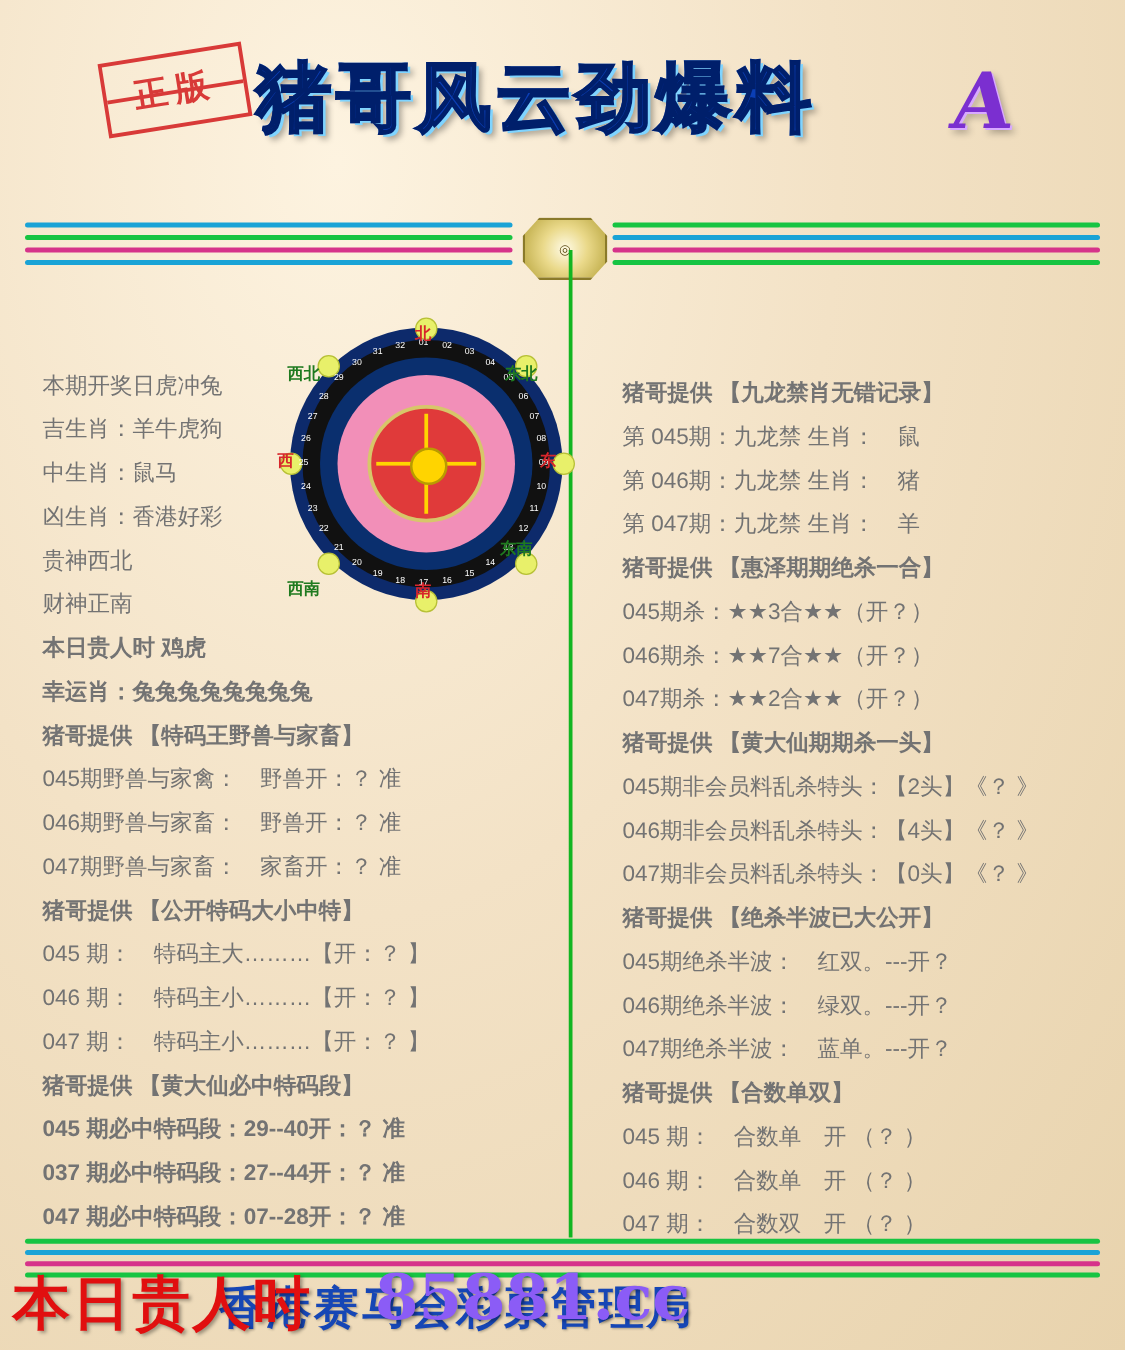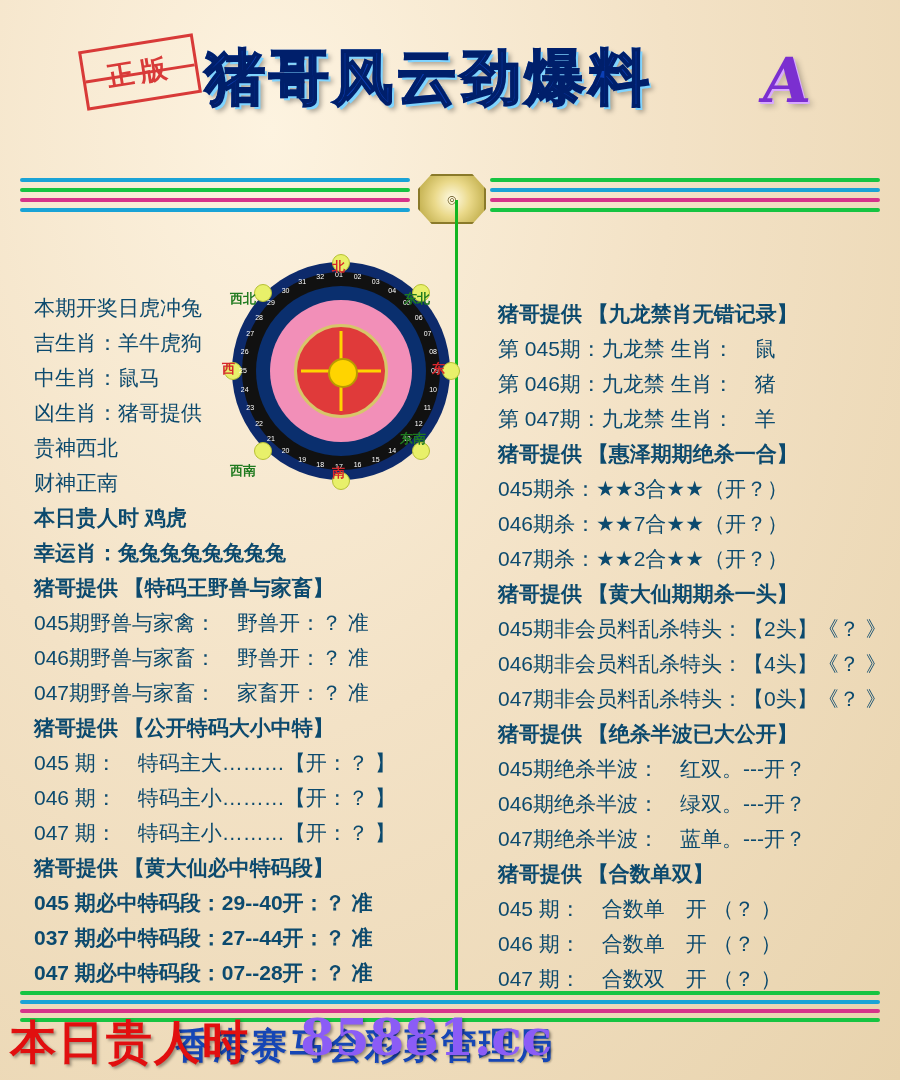--- a/index.html
+++ b/index.html
@@ -64,21 +64,21 @@
   .wheel .ring3{position:absolute;inset:38px;border-radius:50%;background:#f28fb8;}
   .wheel .ring4{position:absolute;inset:62px;border-radius:50%;background:#e03a3a;border:3px solid #d7c66a;}
   .wheel .hub{position:absolute;left:50%;top:50%;width:26px;height:26px;margin:-13px 0 0 -13px;border-radius:50%;background:#ffd400;border:2px solid #b99b00;}
   .wheel .spoke{position:absolute;left:50%;top:50%;width:3px;height:40px;background:#ffd400;transform-origin:50% 0;}
   .num{position:absolute;font-size:7px;color:#fff;transform-origin:center;}
   .dirlabel{position:absolute;font-size:13px;color:#d7262b;font-weight:bold;font-family:"DejaVu Serif","Liberation Serif",serif;}
   .dirlabel.g{color:#1f7a1f;}
   .petal{position:absolute;width:16px;height:16px;border-radius:50%;background:#e8f06a;border:1px solid #b7c036;}
 
   
-  .col{position:absolute;font-size:21px;color:#0c4a6e;line-height:1;}
+  .col{position:absolute;font-size:18px;color:#737373;line-height:1;}
   .colL{left:34px;top:290px;width:400px;}
   .colR{left:498px;top:296px;width:392px;}
   .row{height:35px;display:flex;align-items:center;white-space:nowrap;}
   .row.bold{font-weight:bold;}
 
   
   .bwave{position:absolute;left:0;width:900px;height:40px;top:985px;}
   .footer-text{
     position:absolute;left:0;top:1022px;width:730px;text-align:center;
     font-size:36px;font-weight:bold;color:#0b3fb5;letter-spacing:2px;
@@ -185,21 +185,21 @@
   <div class="dirlabel g" style="left:400px;top:430px;">东南</div>
   <div class="dirlabel" style="left:332px;top:464px;">南</div>
   <div class="dirlabel g" style="left:230px;top:430px;margin-top:32px;">西南</div>
   <div class="dirlabel" style="left:222px;top:360px;">西</div>
   <div class="dirlabel g" style="left:230px;top:290px;">西北</div>
 
   <div class="col colL">
     <div class="row">本期开奖日虎冲兔</div>
     <div class="row">吉生肖：羊牛虎狗</div>
     <div class="row">中生肖：鼠马</div>
-    <div class="row">凶生肖：猪哥提供</div>
+    <div class="row">凶生肖：香港好彩</div>
     <div class="row">贵神西北</div>
     <div class="row">财神正南</div>
     <div class="row bold">本日贵人时  鸡虎</div>
     <div class="row bold">幸运肖：兔兔兔兔兔兔兔兔</div>
     <div class="row bold">猪哥提供 【特码王野兽与家畜】</div>
     <div class="row">045期野兽与家禽：　野兽开：？ 准</div>
     <div class="row">046期野兽与家畜：　野兽开：？ 准</div>
     <div class="row">047期野兽与家畜：　家畜开：？ 准</div>
     <div class="row bold">猪哥提供 【公开特码大小中特】</div>
     <div class="row">045 期：　特码主大………【开：？ 】</div>

